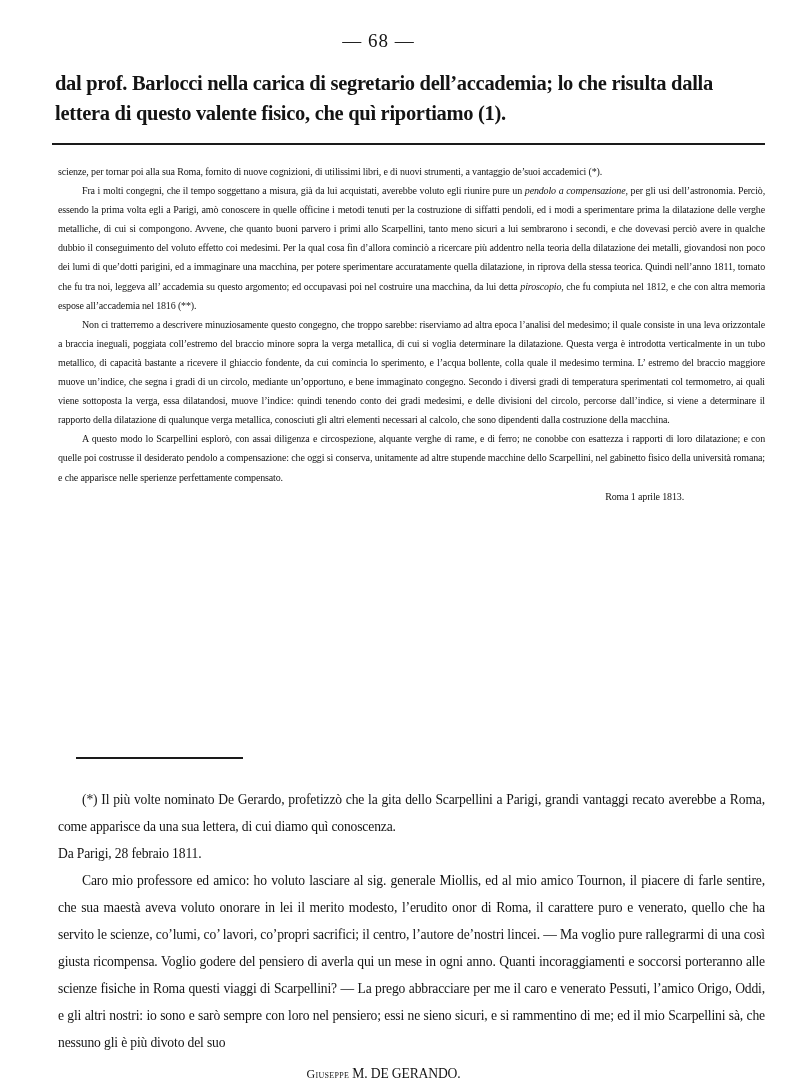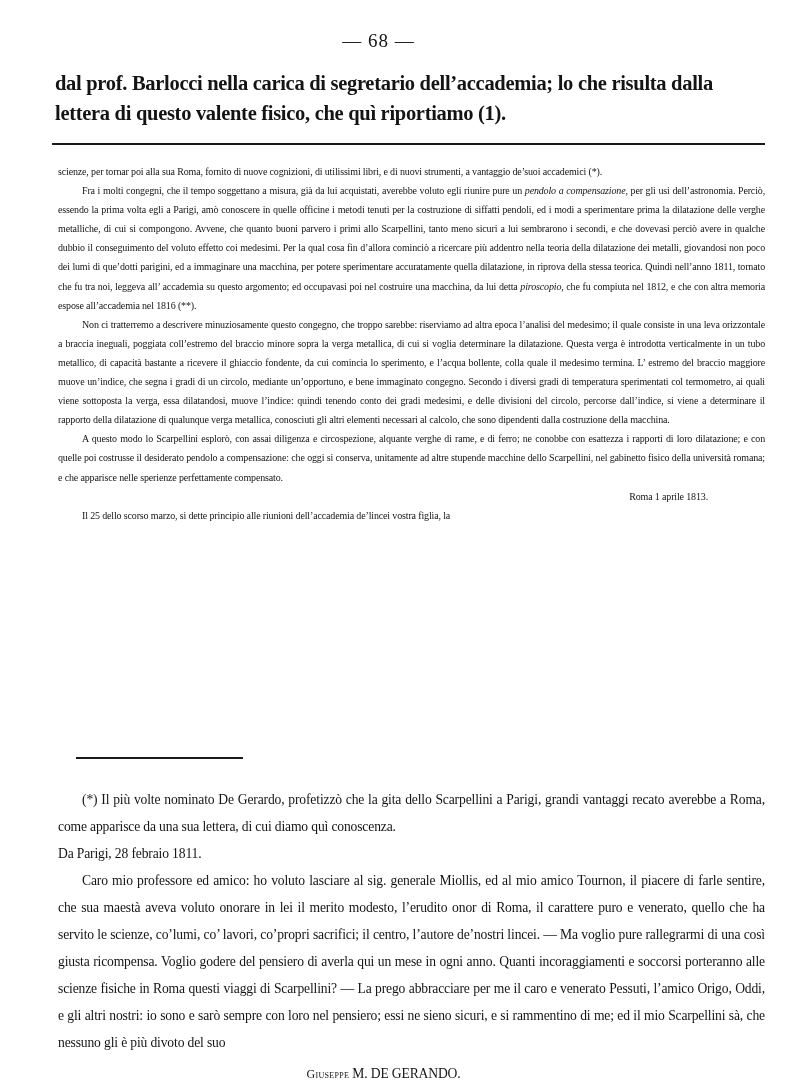--- a/index.html
+++ b/index.html
@@ -19,21 +19,21 @@
   .lead p { margin: 0; }
   .rule-top {
     position: absolute; left: 52px; top: 143px; width: 713px; height: 2px; background: #1a1a1a;
   }
   .main {
     position: absolute; left: 58px; width: 707px; top: 162px;
     font-size: 10px; line-height: 19.1px; text-align: justify; letter-spacing: -0.15px;
   }
   .main p { margin: 0; text-indent: 24px; }
   .main p.noindent { text-indent: 0; }
-  .main .center-date { text-align: right; margin-right: 57px; text-indent: 0; }
+  .main .center-date { text-align: right; margin-right: 81px; text-indent: 0; }
   .rule-short {
     position: absolute; left: 76px; top: 757px; width: 167px; height: 2px; background: #1a1a1a;
   }
   .notes {
     position: absolute; left: 58px; width: 707px; top: 786px;
     font-size: 13.6px; line-height: 27px; text-align: justify; letter-spacing: -0.15px;
   }
   .notes p { margin: 0; text-indent: 24px; }
   .notes .date { text-align: left; margin-right: 54px; text-indent: 0; }
   .notes .signature { text-align: center; margin-right: 56px; text-indent: 0; margin-top: 4px; }
@@ -53,21 +53,20 @@
 </div>
 
 <div class="rule-top"></div>
 
 <div class="main">
   <p class="noindent">scienze, per tornar poi alla sua Roma, fornito di nuove cognizioni, di utilissimi libri, e di nuovi strumenti, a vantaggio de’suoi accademici (*).</p>
   <p><span>Fra i molti congegni, che il tempo soggettano a misura, già da lui acquistati, averebbe voluto egli riunire pure un </span><i>pendolo a compensazione</i><span>, per gli usi dell’astronomia. Perciò, essendo la prima volta egli a Parigi, amò conoscere in quelle officine i metodi tenuti per la costruzione di siffatti pendoli, ed i modi a sperimentare prima la dilatazione delle verghe metalliche, di cui si compongono. Avvene, che quanto buoni parvero i primi allo Scarpellini, tanto meno sicuri a lui sembrarono i secondi, e che dovevasi perciò avere in qualche dubbio il conseguimento del voluto effetto coi medesimi. Per la qual cosa fin d’allora cominciò a ricercare più addentro nella teoria della dilatazione dei metalli, giovandosi non poco dei lumi di que’dotti parigini, ed a immaginare una macchina, per potere sperimentare accuratamente quella dilatazione, in riprova della stessa teorica. Quindi nell’anno 1811, tornato che fu tra noi, leggeva all’ accademia su questo argomento; ed occupavasi poi nel costruire una macchina, da lui detta </span><i>piroscopio</i><span>, che fu compiuta nel 1812, e che con altra memoria espose all’accademia nel 1816 (**).</span></p>
   <p>Non ci tratterremo a descrivere minuziosamente questo congegno, che troppo sarebbe: riserviamo ad altra epoca l’analisi del medesimo; il quale consiste in una leva orizzontale a braccia ineguali, poggiata coll’estremo del braccio minore sopra la verga metallica, di cui si voglia determinare la dilatazione. Questa verga è introdotta verticalmente in un tubo metallico, di capacità bastante a ricevere il ghiaccio fondente, da cui comincia lo sperimento, e l’acqua bollente, colla quale il medesimo termina. L’ estremo del braccio maggiore muove un’indice, che segna i gradi di un circolo, mediante un’opportuno, e bene immaginato congegno. Secondo i diversi gradi di temperatura sperimentati col termometro, ai quali viene sottoposta la verga, essa dilatandosi, muove l’indice: quindi tenendo conto dei gradi medesimi, e delle divisioni del circolo, percorse dall’indice, si viene a determinare il rapporto della dilatazione di qualunque verga metallica, conosciuti gli altri elementi necessari al calcolo, che sono dipendenti dalla costruzione della macchina.</p>
   <p>A questo modo lo Scarpellini esplorò, con assai diligenza e circospezione, alquante verghe di rame, e di ferro; ne conobbe con esattezza i rapporti di loro dilatazione; e con quelle poi costrusse il desiderato pendolo a compensazione: che oggi si conserva, unitamente ad altre stupende macchine dello Scarpellini, nel gabinetto fisico della università romana; e che apparisce nelle sperienze perfettamente compensato.</p>
   <p class="center-date">Roma 1 aprile 1813.</p>
-  <p>Il 25 dello scorso marzo, si dette principio alle riunioni dell’accademia de’lincei vostra figlia, la</p>
 </div>
 
 <div class="rule-short"></div>
 
 <div class="notes">
   <p>(*) Il più volte nominato De Gerardo, profetizzò che la gita dello Scarpellini a Parigi, grandi vantaggi recato averebbe a Roma, come apparisce da una sua lettera, di cui diamo quì conoscenza.</p>
   <p class="date">Da Parigi, 28 febraio 1811.</p>
   <p>Caro mio professore ed amico: ho voluto lasciare al sig. generale Miollis, ed al mio amico Tournon, il piacere di farle sentire, che sua maestà aveva voluto onorare in lei il merito modesto, l’erudito onor di Roma, il carattere puro e venerato, quello che ha servito le scienze, co’lumi, co’ lavori, co’propri sacrifici; il centro, l’autore de’nostri lincei. — Ma voglio pure rallegrarmi di una così giusta ricompensa. Voglio godere del pensiero di averla qui un mese in ogni anno. Quanti incoraggiamenti e soccorsi porteranno alle scienze fisiche in Roma questi viaggi di Scarpellini? — La prego abbracciare per me il caro e venerato Pessuti, l’amico Origo, Oddi, e gli altri nostri: io sono e sarò sempre con loro nel pensiero; essi ne sieno sicuri, e si rammentino di me; ed il mio Scarpellini sà, che nessuno gli è più divoto del suo</p>
   <p class="signature"><span class="sig-small">Giuseppe</span><span> M. DE GERANDO.</span></p>
   <p class="fn2">(**) Tanto la prima memoria, quanto la seconda, sono ancora inedite.</p>

